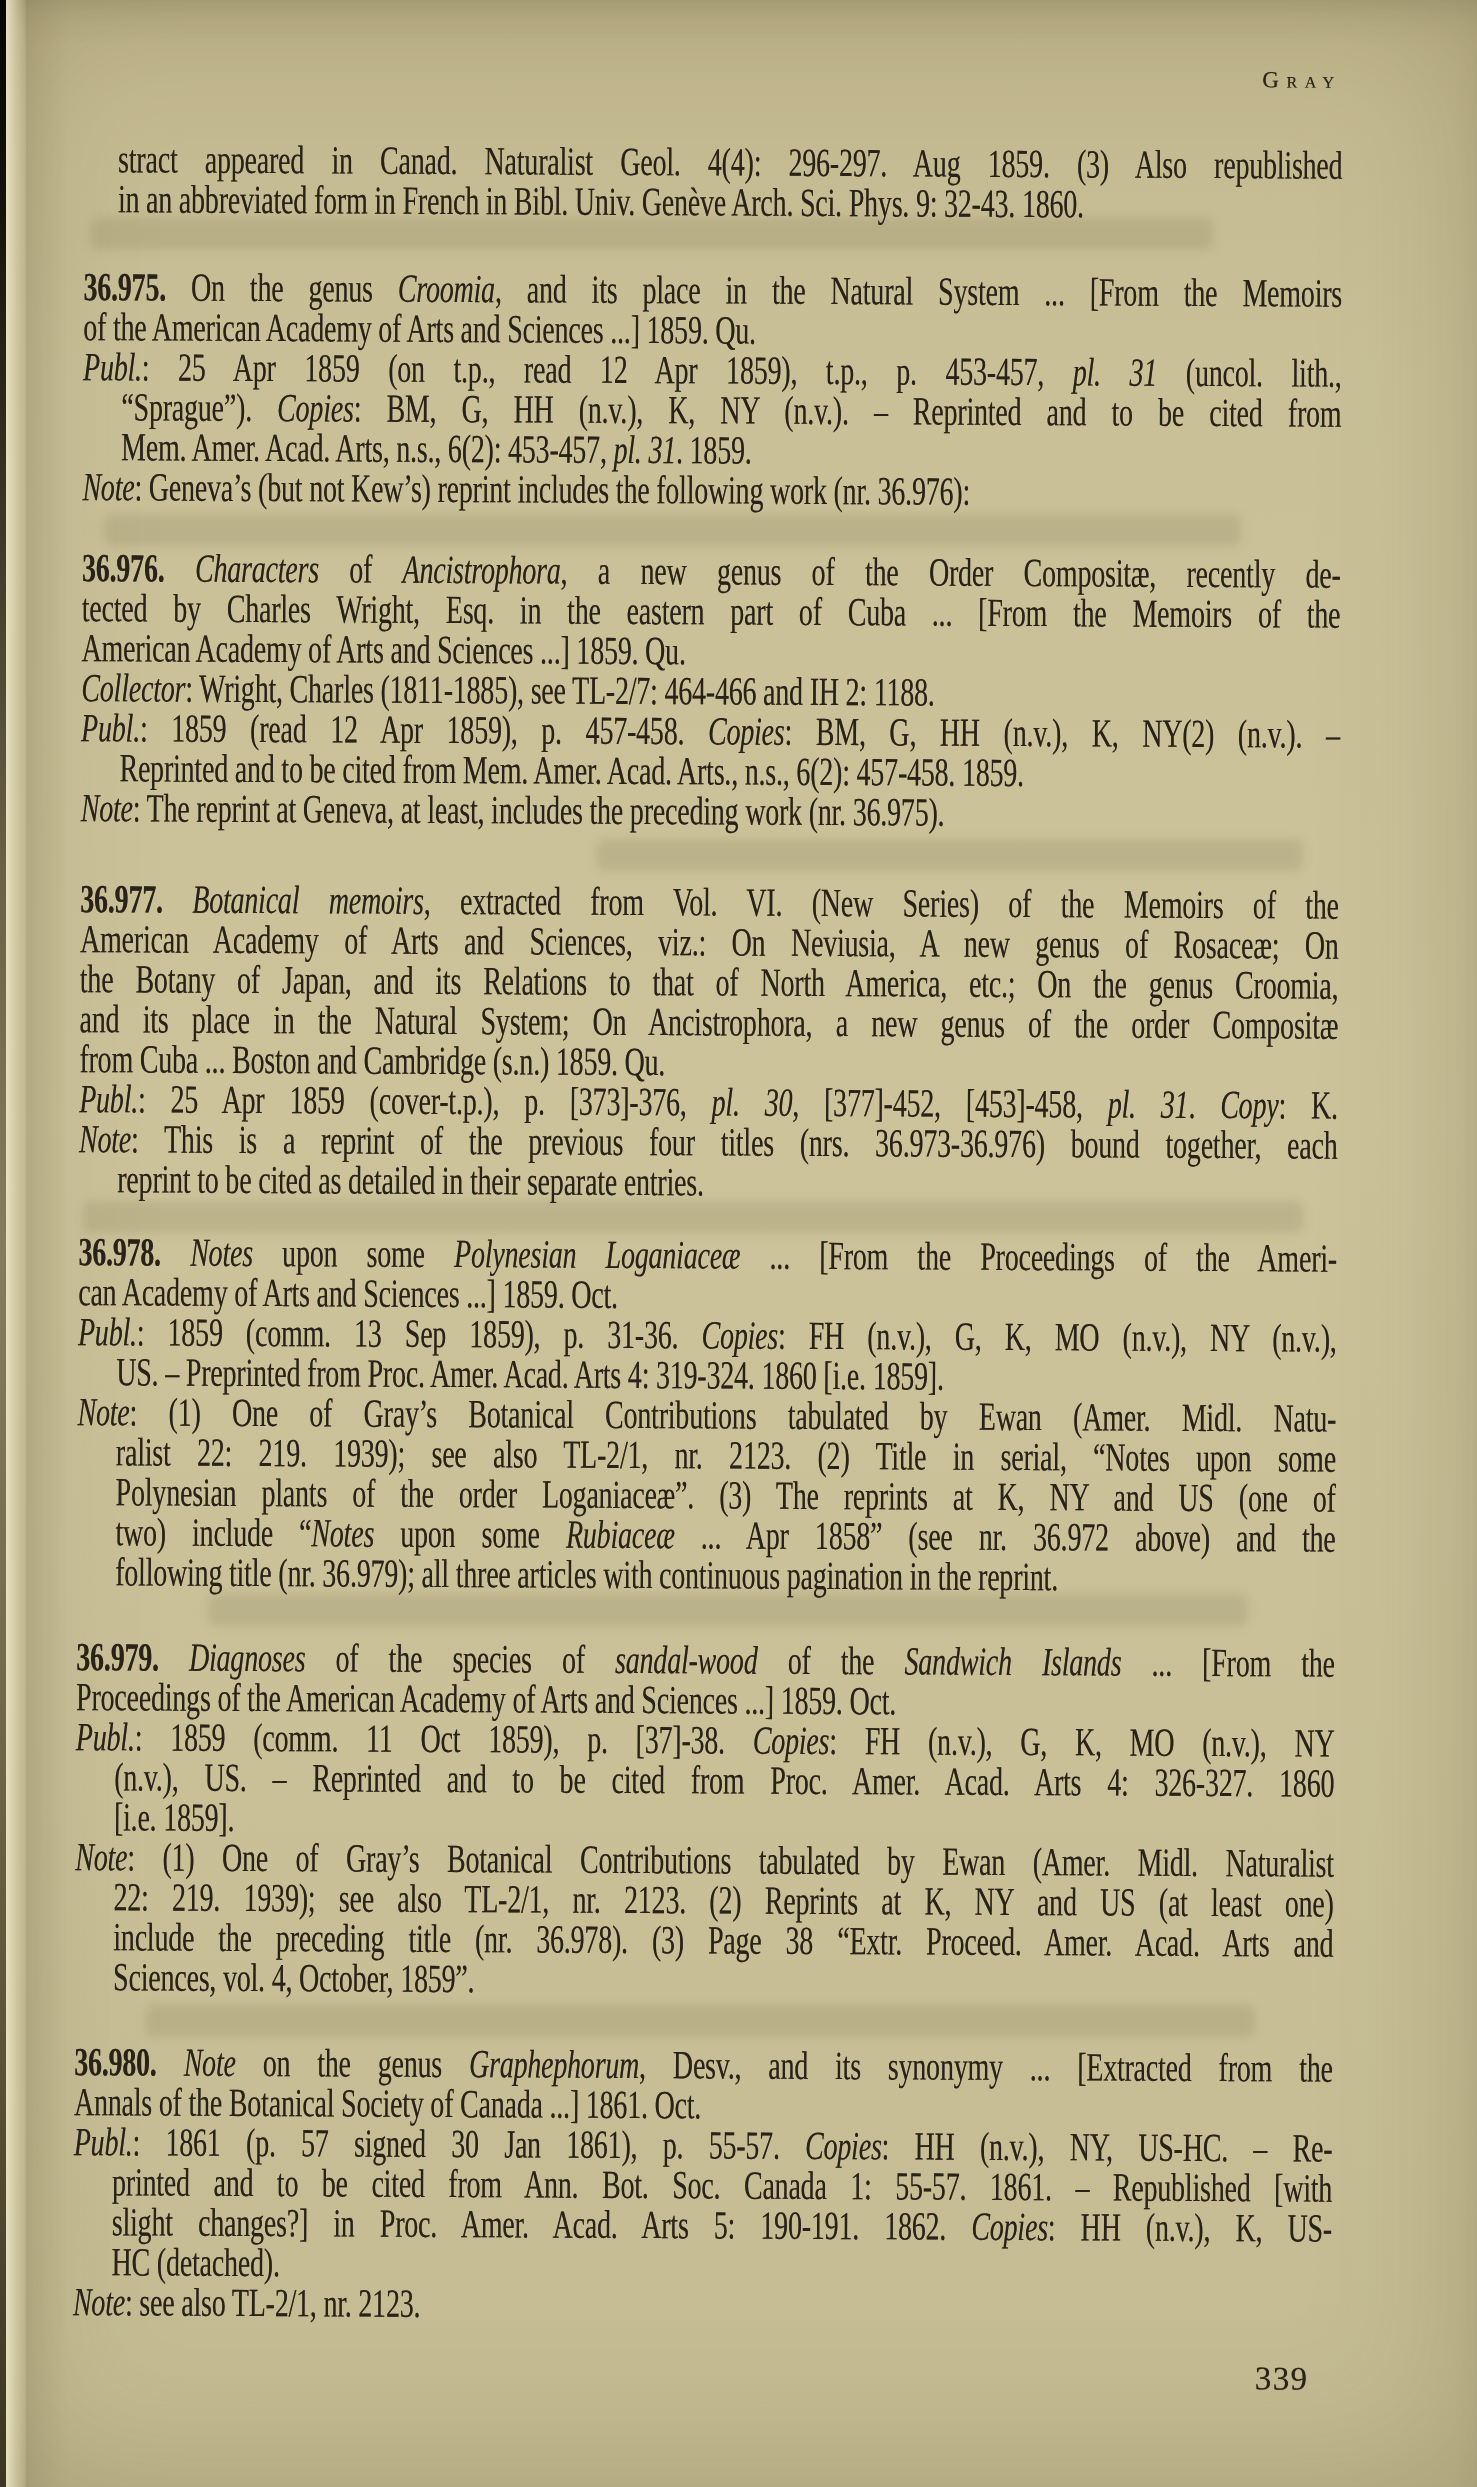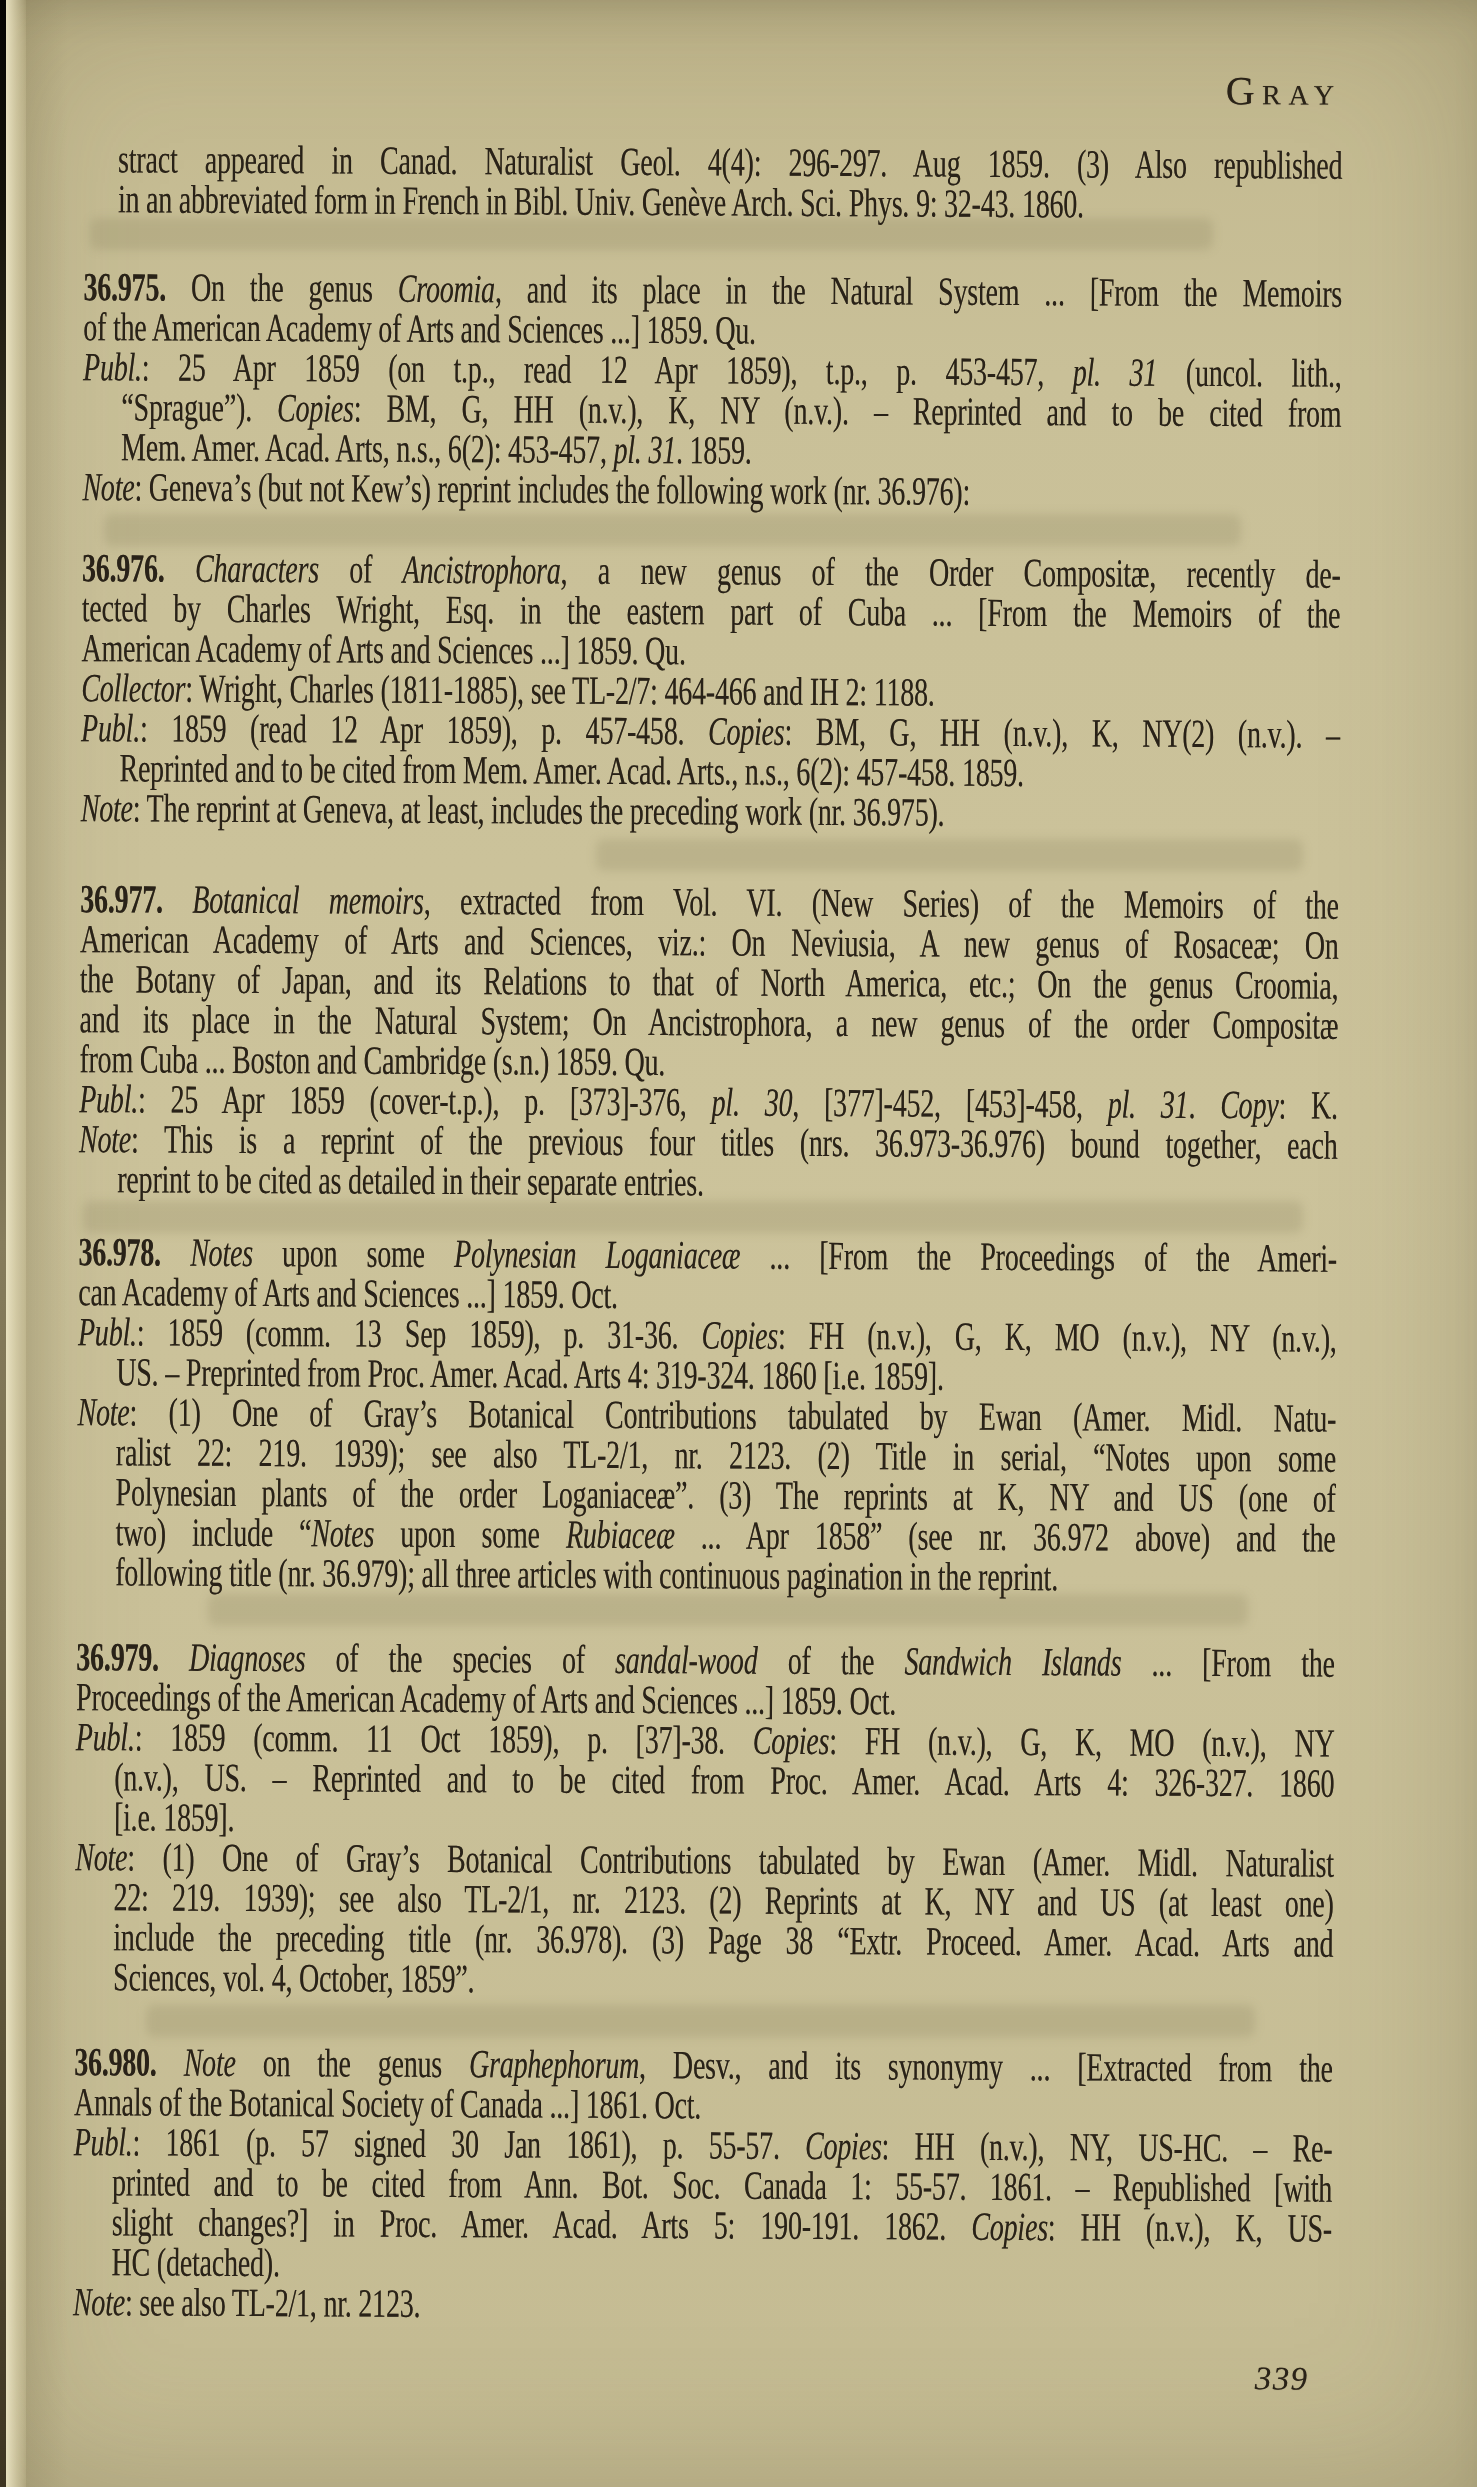--- a/index.html
+++ b/index.html
@@ -21,28 +21,27 @@
     position:absolute;left:6.2px;top:0;width:19.4px;height:100%;
     background:linear-gradient(90deg,rgba(238,231,198,.9),rgba(230,222,186,.45) 55%,rgba(220,212,172,0) 100%);
   }
   .edge-curve{
     position:absolute;left:26px;top:0;width:42px;height:100%;
     background:linear-gradient(90deg,rgba(118,108,74,.18),rgba(118,108,74,0) 100%);
   }
   .content{position:absolute;inset:0;transform:rotate(0.3deg);transform-origin:55px 0;}
   .running-head{
     position:absolute;top:61px;right:136px;
-    font-variant:small-caps;font-size:40px;letter-spacing:7.6px;
+    font-variant:small-caps;font-size:23px;letter-spacing:7.6px;
     color:#2a2318;text-shadow:0 0 0.7px rgba(40,30,15,.55);
   }
   .pagenum{
     position:absolute;top:2354px;right:157px;
     font-size:33px;letter-spacing:1.4px;color:#2a2318;
     text-shadow:0 0 0.7px rgba(40,30,15,.55);
-    font-style:italic;
   }
   .squeeze{transform:scaleX(0.7);transform-origin:0 0;}
   .carryover{position:absolute;left:119px;top:139px;width:1749px;}
   .entry{position:absolute;left:85px;width:1798px;}
   .tl{
     font-size:40px;line-height:40px;letter-spacing:-0.3px;
     color:#292218;text-align:justify;
     text-shadow:0 0 0.7px rgba(40,30,15,.5);
   }
   .tl.ind{padding-left:55px;}

